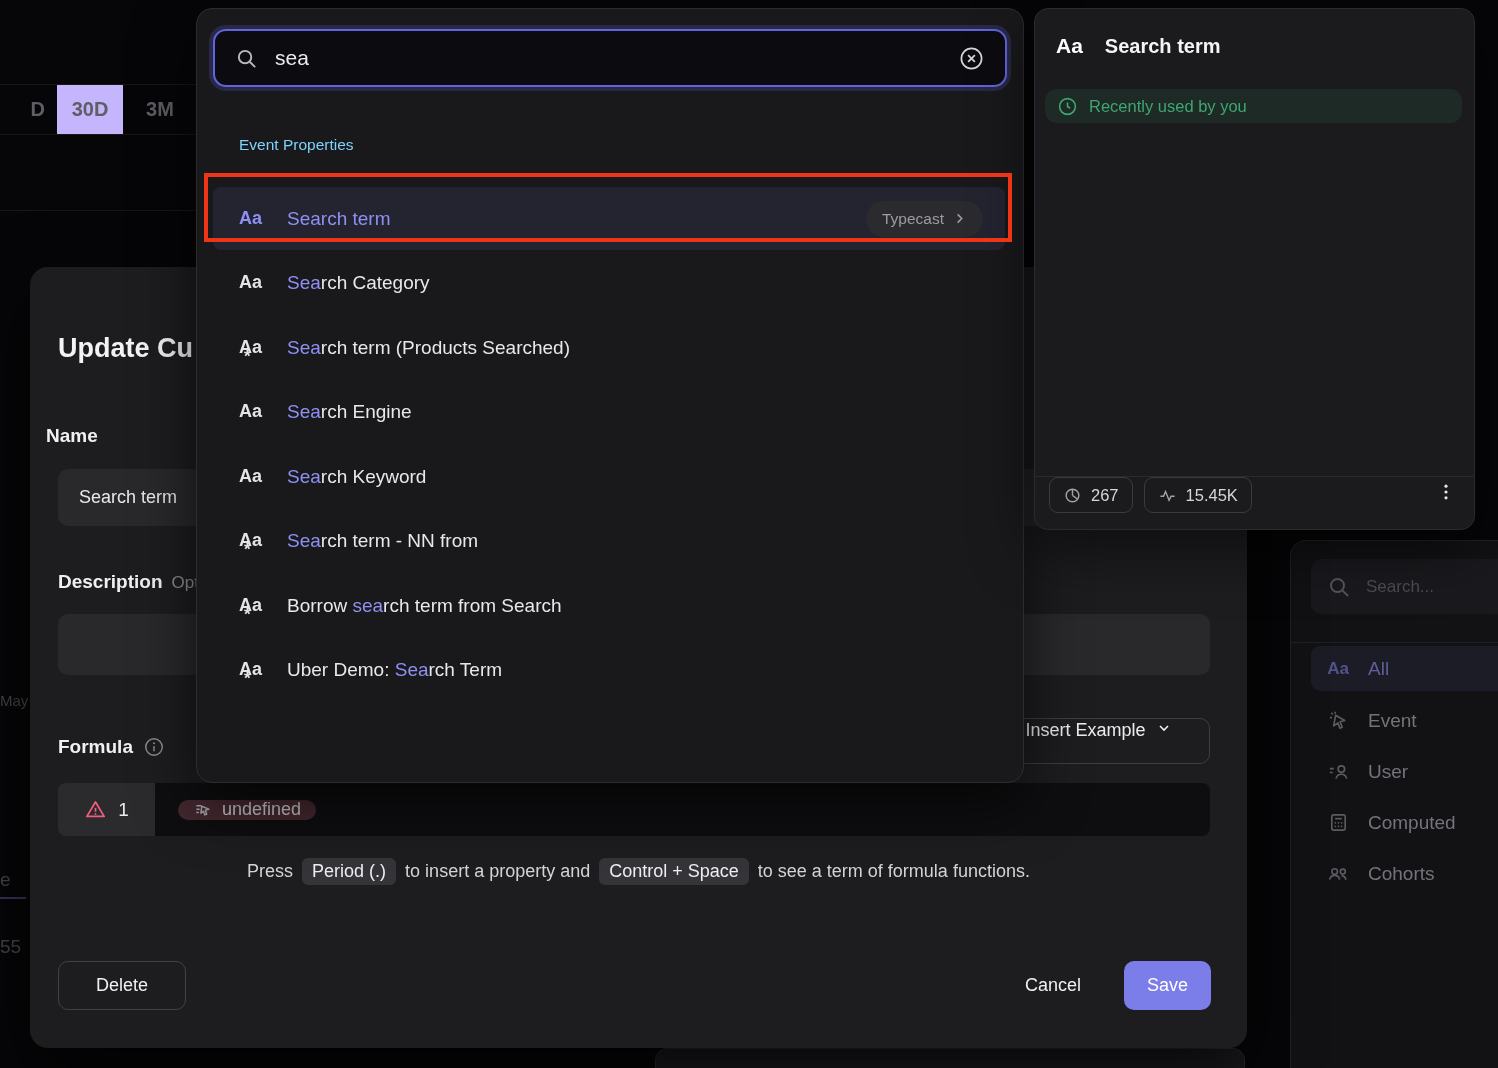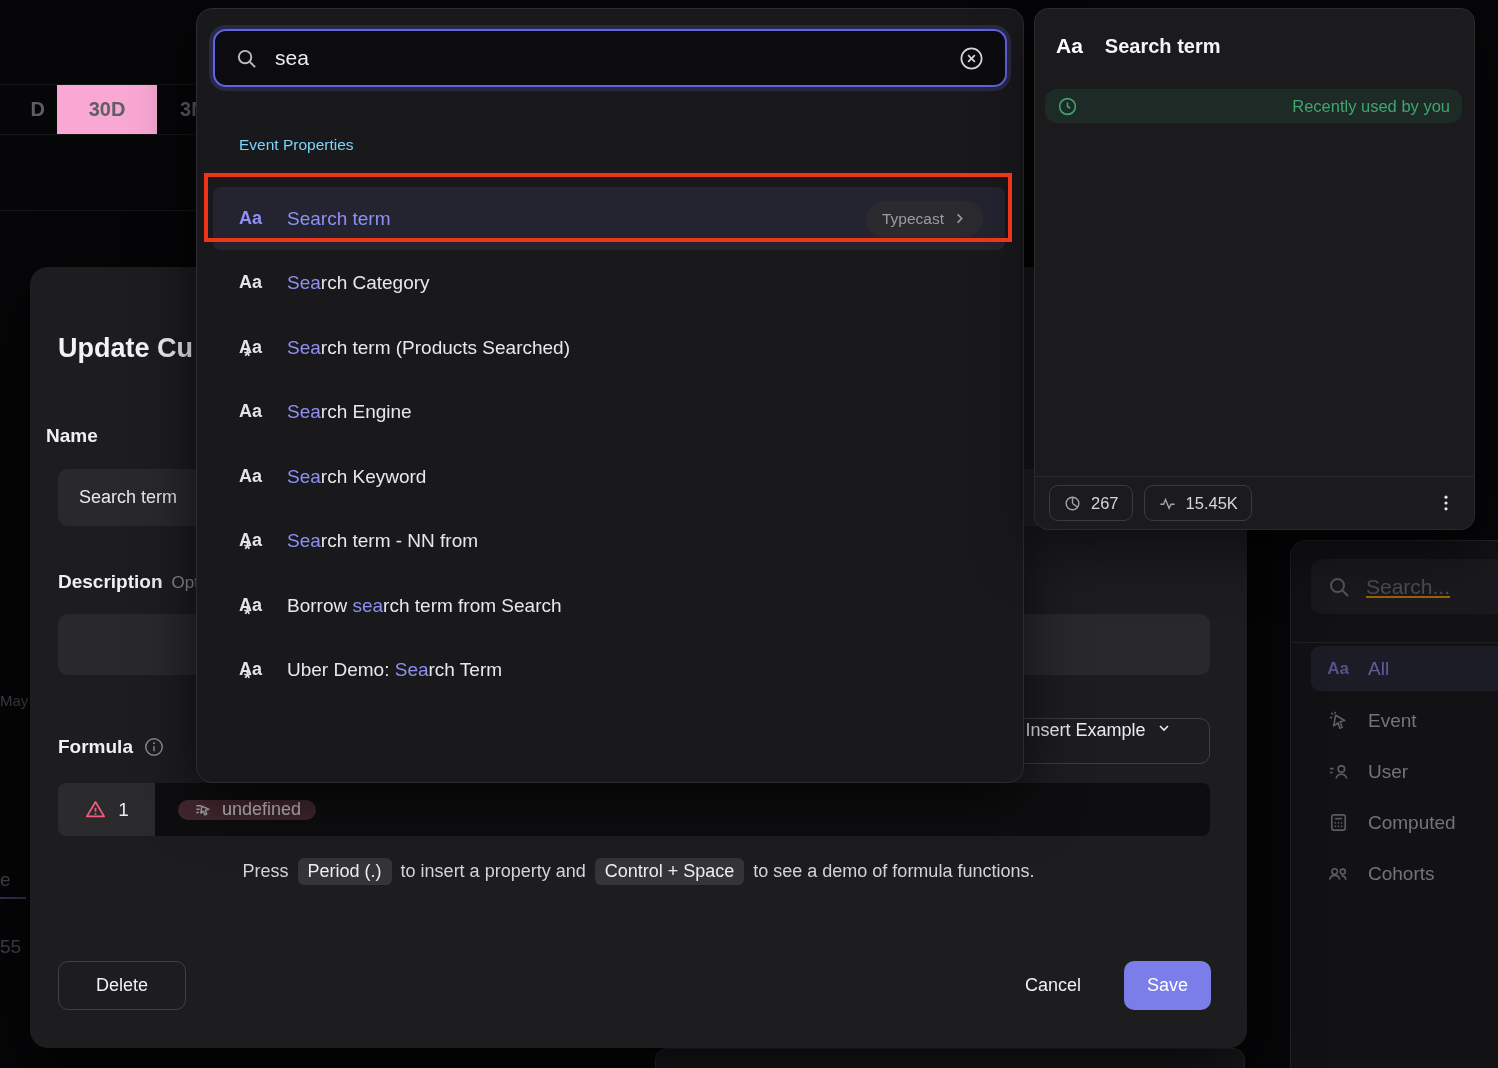--- a/index.html
+++ b/index.html
@@ -5,21 +5,21 @@
   html,body{margin:0;padding:0;background:#060608;}
   body{font-family:"Liberation Sans","DejaVu Sans",sans-serif;}
   .stage{position:relative;width:1498px;height:1068px;overflow:hidden;background:#060608;color:#e8e8ea;}
   svg{display:block}
 
   
   .bg-line{position:absolute;left:0;width:196px;border-top:1px solid #17171a;}
   .tabs{position:absolute;top:85px;left:0;height:49px;display:flex;align-items:stretch;}
   .tab{display:flex;align-items:center;justify-content:center;color:#5e5e64;font-size:20px;font-weight:700;}
   .tab-7d{width:45px;justify-content:flex-end;padding-right:12px;}
-  .tab-30d{width:100px;background:#f9a8d4;}
+  .tab-30d{width:66px;background:#c4b5fd;}
   .tab-3m{width:74px;}
   .axis{position:absolute;left:0;color:#46464b;}
   .axis-may{top:692px;font-size:15px;}
   .axis-e{top:869px;font-size:19px;}
   .axis-55{top:936px;font-size:19px;}
   .tick-purple{position:absolute;top:897px;left:0;width:26px;height:2px;background:#34345c;}
   .sliver{position:absolute;left:655px;top:1048px;width:590px;height:22px;background:#19191c;border:1px solid #29292e;border-radius:12px 12px 0 0;z-index:4;box-sizing:border-box;}
 
   
   .modal{position:absolute;left:30px;top:267px;width:1217px;height:781px;background:#1d1d20;border-radius:18px;box-shadow:0 24px 70px rgba(0,0,0,.7);z-index:5;}
@@ -62,30 +62,30 @@
   .row.selected{background:#242431;border-radius:8px;}
   .row.selected .ic,.row.selected .lbl span{color:#8f90f3;}
   .t-match{color:#8f90f3;}
   .typecast{margin-left:auto;height:36px;background:#2a2a2f;border-radius:18px;display:flex;align-items:center;gap:8px;padding:0 16px;color:#9b9ba2;font-size:15.5px;}
 
   
   .prop-panel{position:absolute;left:1034px;top:8px;width:441px;height:522px;background:#1b1b1e;border:1px solid #2a2a2f;border-radius:14px;z-index:10;box-sizing:border-box;box-shadow:0 18px 60px rgba(0,0,0,.55);}
   .pp-head{position:absolute;left:21px;top:25px;display:flex;align-items:baseline;gap:22px;}
   .pp-aa{font-size:21px;font-weight:700;color:#ffffff;}
   .pp-title{font-size:20px;font-weight:700;color:#f4f4f6;}
-  .pp-badge{position:absolute;left:10px;top:80px;width:417px;height:34px;background:rgba(58,160,100,.12);border-radius:12px;display:flex;align-items:center;gap:11px;padding:0 12px;box-sizing:border-box;color:#3fa571;font-size:16.5px;justify-content:space-between;}
-  .pp-foot{position:absolute;left:0;bottom:0;width:100%;height:53px;border-top:1px solid #29292e;display:flex;align-items:center;padding:0 14px;gap:11px;box-sizing:border-box;}
+  .pp-badge{position:absolute;left:10px;top:80px;width:417px;height:34px;background:rgba(58,160,100,.12);border-radius:12px;display:flex;align-items:center;gap:11px;padding:0 12px;box-sizing:border-box;color:#3fa571;font-size:16.5px;}
+  .pp-foot{position:absolute;left:0;bottom:0;width:100%;height:53px;border-top:1px solid #29292e;display:flex;padding:0 14px;gap:11px;box-sizing:border-box;}
   .stat-pill{height:36px;border:1px solid #3a3a40;border-radius:9px;display:flex;align-items:center;gap:9px;padding:0 13px;font-size:16.5px;color:#d7d7da;background:transparent;font-family:inherit;}
   .stat-ic{color:#a2a2a8;}
   .kebab-btn{margin-left:auto;background:none;border:none;color:#e6e6e9;display:flex;padding:4px;cursor:pointer;}
 
   
   .sidebar{position:absolute;left:1290px;top:540px;width:210px;height:528px;background:#121215;border-top-left-radius:16px;border-top:1px solid #222227;border-left:1px solid #222227;z-index:4;box-sizing:border-box;}
   .sb-search{position:absolute;left:20px;top:18px;width:200px;height:55px;background:#1a1a1e;border-radius:10px;display:flex;align-items:center;gap:13px;padding:0 16px;box-sizing:border-box;color:#55555c;}
-  .sb-search input{background:transparent;border:none;outline:none;font-size:21px;color:#a16207;width:110px;font-family:inherit;text-decoration:underline;}
+  .sb-search input{background:transparent;border:none;outline:none;font-size:17px;color:#7dd3fc;width:110px;font-family:inherit;}
   .sb-search input::placeholder{color:#4c4c53;}
   .sb-div{position:absolute;left:0;top:101px;width:100%;border-top:1px solid #1f1f24;}
   .sb-item{position:absolute;left:20px;width:200px;height:45px;display:flex;align-items:center;gap:17px;padding:0 14px;box-sizing:border-box;color:#73737a;font-size:19px;cursor:pointer;}
   .sb-ic{width:26px;display:flex;justify-content:center;color:#5b5b62;font-weight:700;font-size:17px;}
   .sb-item.active{background:#1c1c26;border-radius:9px;color:#5f5f9a;}
   .sb-item.active .sb-ic{color:#53538c;}
 
   
   .annotation{position:absolute;left:204px;top:173px;width:808px;height:69px;border:4px solid #ee3517;z-index:50;box-sizing:border-box;pointer-events:none;}
 </style>
@@ -161,21 +161,21 @@
           <span>undefined</span>
         </span>
       </div>
     </div>
 
     <div class="hint">
       <span>Press</span>
       <span class="kbd">Period (.)</span>
       <span>to insert a property and</span>
       <span class="kbd">Control + Space</span>
-      <span>to see a demo of formula functions.</span>
+      <span>to see a term of formula functions.</span>
     </div>
 
     <button class="btn btn-delete">Delete</button>
     <button class="btn btn-cancel">Cancel</button>
     <button class="btn btn-save">Save</button>
   </div>
 
   <div class="dropdown">
     <div class="search-wrap">
       <span class="search-ic">

